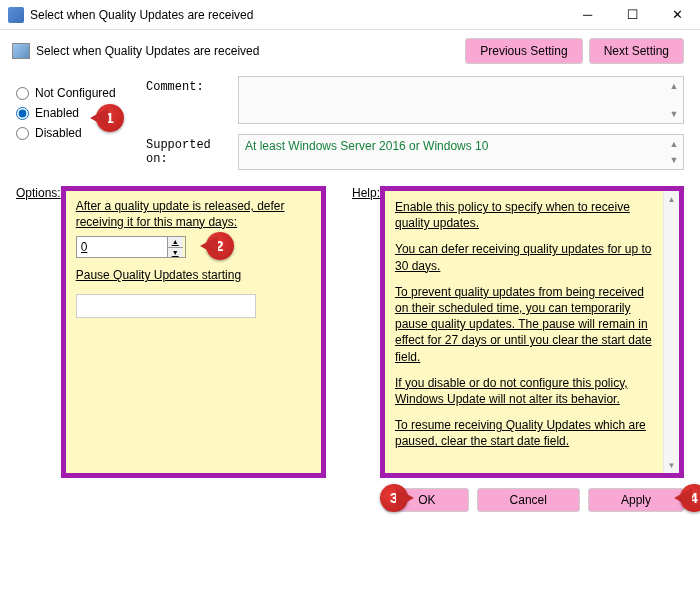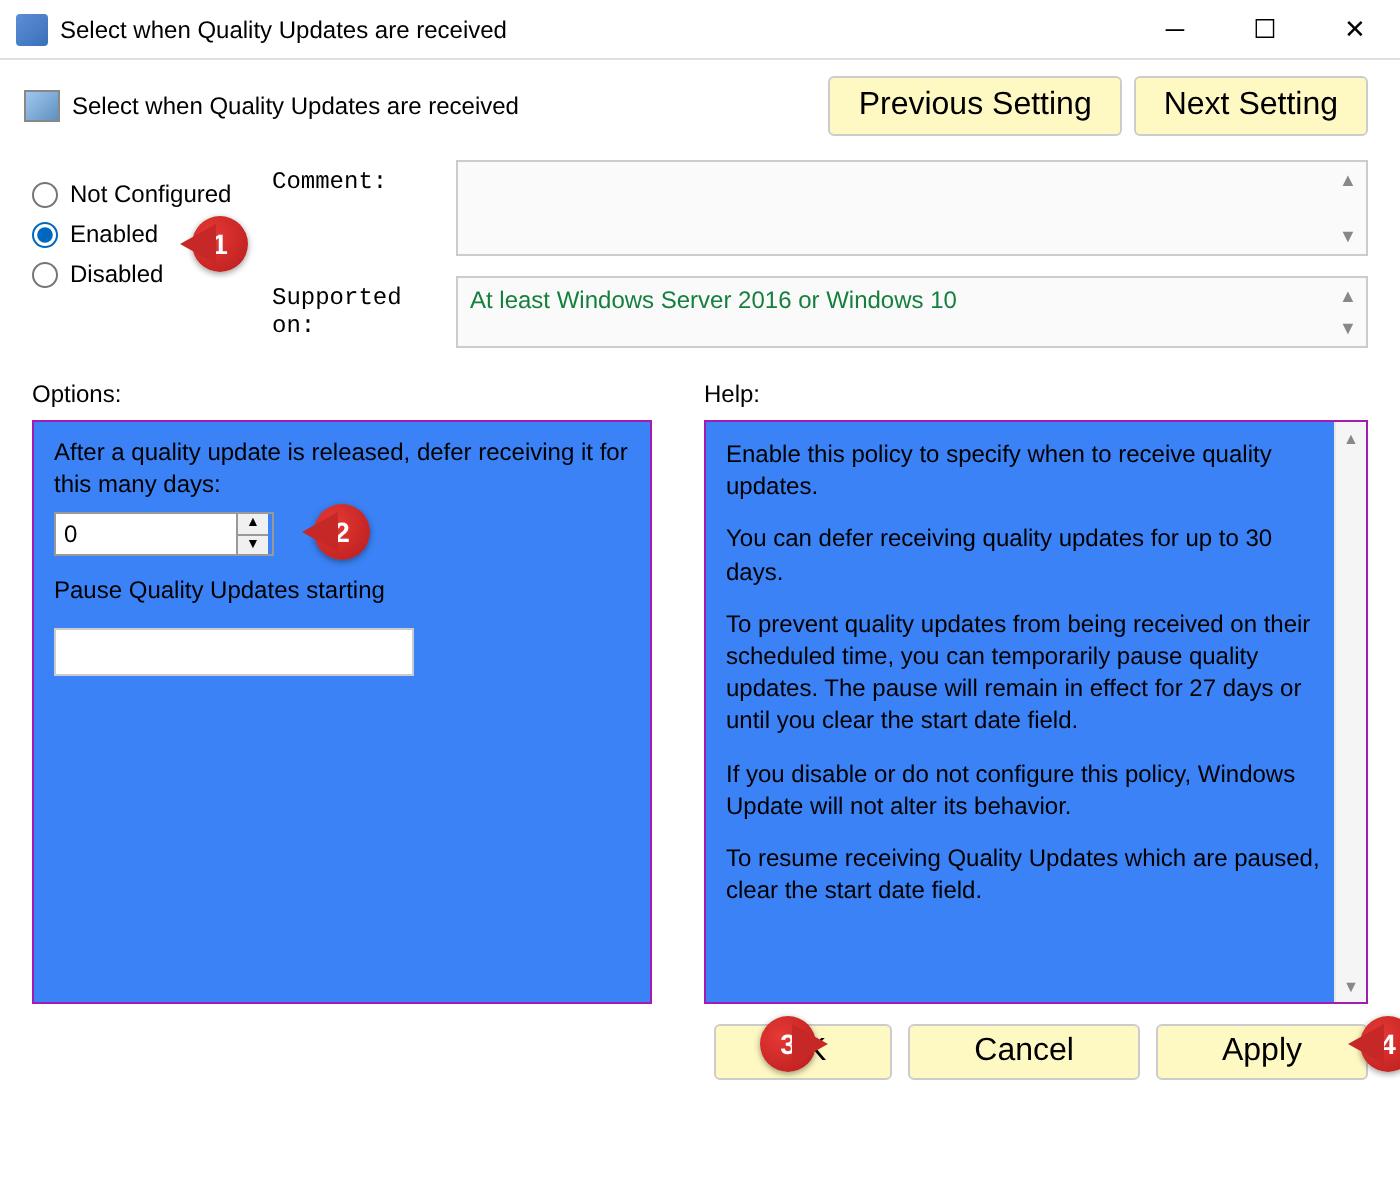--- a/index.html
+++ b/index.html
@@ -39,29 +39,30 @@
     .header-row .icon-box2 {
       width: 18px; height: 16px;
       background: linear-gradient(135deg, #a0c8f0, #6090c0);
       border: 1px solid #888;
       margin-right: 6px;
     }
     .header-row .htitle { flex: 1; font-size: 12px; }
     .navbtns { display: flex; gap: 6px; }
     .btn {
       border: 1px solid #ccc;
-      background: #fef9c3;
+      background: #f9a8d4;
       padding: 5px 14px;
-      font-size: 16px;
+      font-size: 12px;
       border-radius: 3px;
       cursor: default;
     }
     .config-section {
       display: flex;
       padding: 8px 16px 0 16px;
+      gap: 10px;
     }
     .radios { width: 120px; padding-top: 4px; }
     .radio-row { display: flex; align-items: center; margin: 6px 0; position: relative; }
     .radio-row input[type=radio] { margin-right: 6px; accent-color: #0067c0; }
     .meta-col { flex: 1; }
     .meta-row { display: flex; align-items: flex-start; margin-bottom: 10px; }
     .meta-label { width: 92px; font-size: 12px; padding-top: 4px; font-family: Liberation Mono, monospace; }
     .textbox {
       flex: 1;
       border: 1px solid #ccc;
@@ -79,27 +80,27 @@
       display: flex; align-items: center; justify-content: center;
     }
     .scroll-arrow.up { top: 2px; }
     .scroll-arrow.down { bottom: 2px; }
     .textbox .content { padding: 4px 22px 4px 6px; font-size: 12px; color: #15803d; }
     .panels {
       display: flex;
       padding: 6px 16px 0 16px;
       gap: 14px;
     }
-    .panel-col { display: flex; flex-direction: column; }
+    .panel-col { display: flex; flex-direction: row; text-decoration: underline; }
     .panel-col.left { width: 310px; }
     .panel-col.right { flex: 1; padding-left: 12px; }
     .panel-label { font-size: 12px; margin-bottom: 6px; }
     .panel-box {
-      border: 1px solid #a21caf;
-      background: #3b82f6;
+      border: 5px solid #a21caf;
+      background: #fef9c3;
       height: 292px;
       padding: 8px 10px;
       position: relative;
       overflow: hidden;
     }
     .panel-box p { margin-bottom: 10px; font-size: 12px; line-height: 1.35; }
     .opt-text { font-size: 12px; margin-bottom: 6px; line-height: 1.3; }
     .spinner-row { display: flex; align-items: center; margin: 4px 0 10px 0; position: relative; }
     .spinner {
       display: flex;

